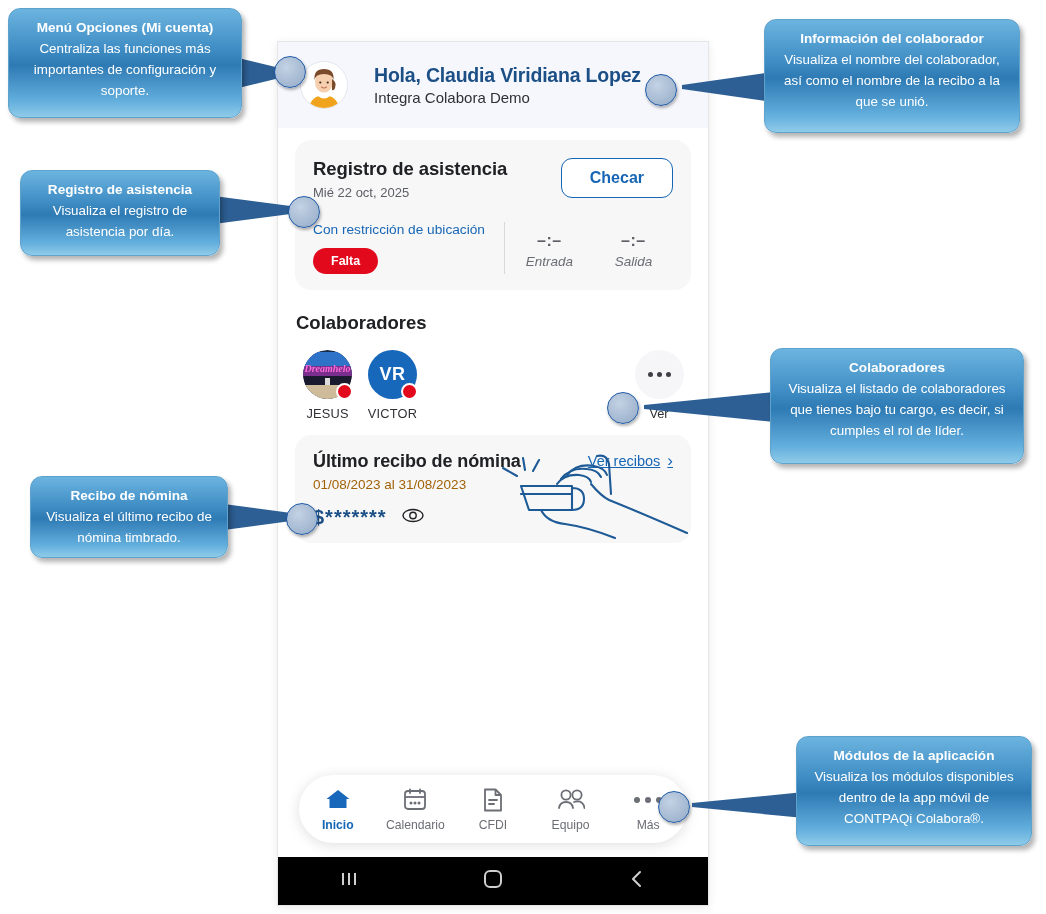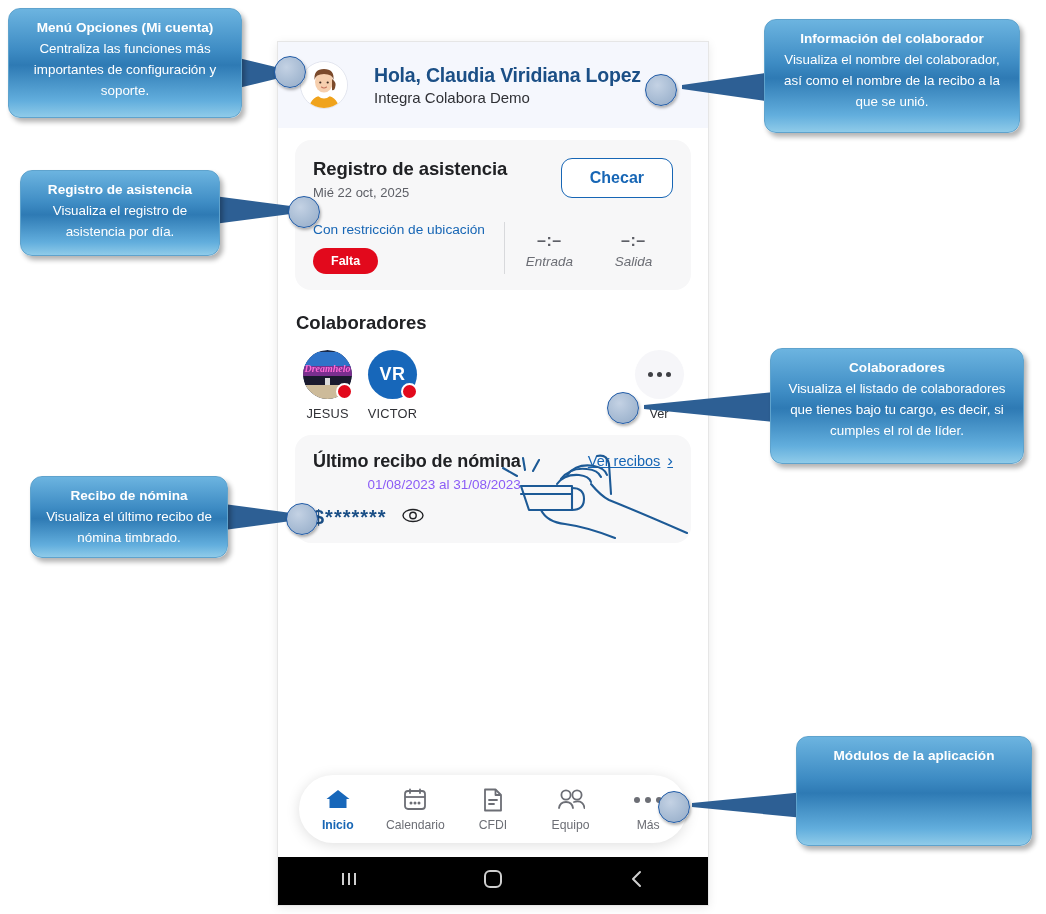--- a/index.html
+++ b/index.html
@@ -120,21 +120,21 @@
   .ver-lbl{font-size:12.8px;color:#303136;margin-top:7px;}
 
   
   .pay-card{
     background:#f7f7f8;border-radius:16px;
     margin:14px 17px 0 17px;padding:16px 18px 0 18px;
     position:relative;height:108px;box-sizing:border-box;overflow:hidden;
   }
   .pay-top{display:flex;justify-content:space-between;align-items:flex-start;}
   .pay-title{font-size:18px;font-weight:bold;color:#202124;letter-spacing:-0.1px;}
-  .pay-range{font-size:13.5px;color:#8b5cf6;margin-top:5px;text-align:right;}
+  .pay-range{font-size:13.5px;color:#a16207;margin-top:5px;}
   .pay-link{
     font-size:14.5px;color:#1766b5;text-decoration:underline;cursor:pointer;
     display:flex;align-items:center;gap:7px;white-space:nowrap;
   }
   .chev{text-decoration:none;font-size:17px;}
   .pay-amount-row{display:flex;align-items:center;gap:15px;margin-top:14px;}
   .pay-amount{font-size:20px;font-weight:bold;color:#1b4f86;letter-spacing:1px;}
   .eye{cursor:pointer;}
   .pay-illus{position:absolute;right:2px;bottom:-4px;pointer-events:none;}
 
@@ -448,13 +448,14 @@
   <span class="c-body">Visualiza el listado de colaboradores que tienes bajo tu cargo, es decir, si cumples el rol de líder.</span>
 </div>
 
 <div class="callout" style="left:30px;top:476px;width:198px;height:82px;">
   <span class="c-title">Recibo de nómina</span>
   <span class="c-body">Visualiza el último recibo de nómina timbrado.</span>
 </div>
 
 <div class="callout" style="left:796px;top:736px;width:236px;height:110px;">
   <span class="c-title">Módulos de la aplicación</span>
+  <span class="c-body">Visualiza los módulos disponibles dentro de la app móvil de CONTPAQi Colabora®.</span>
 </div>
 
 </body></html>

